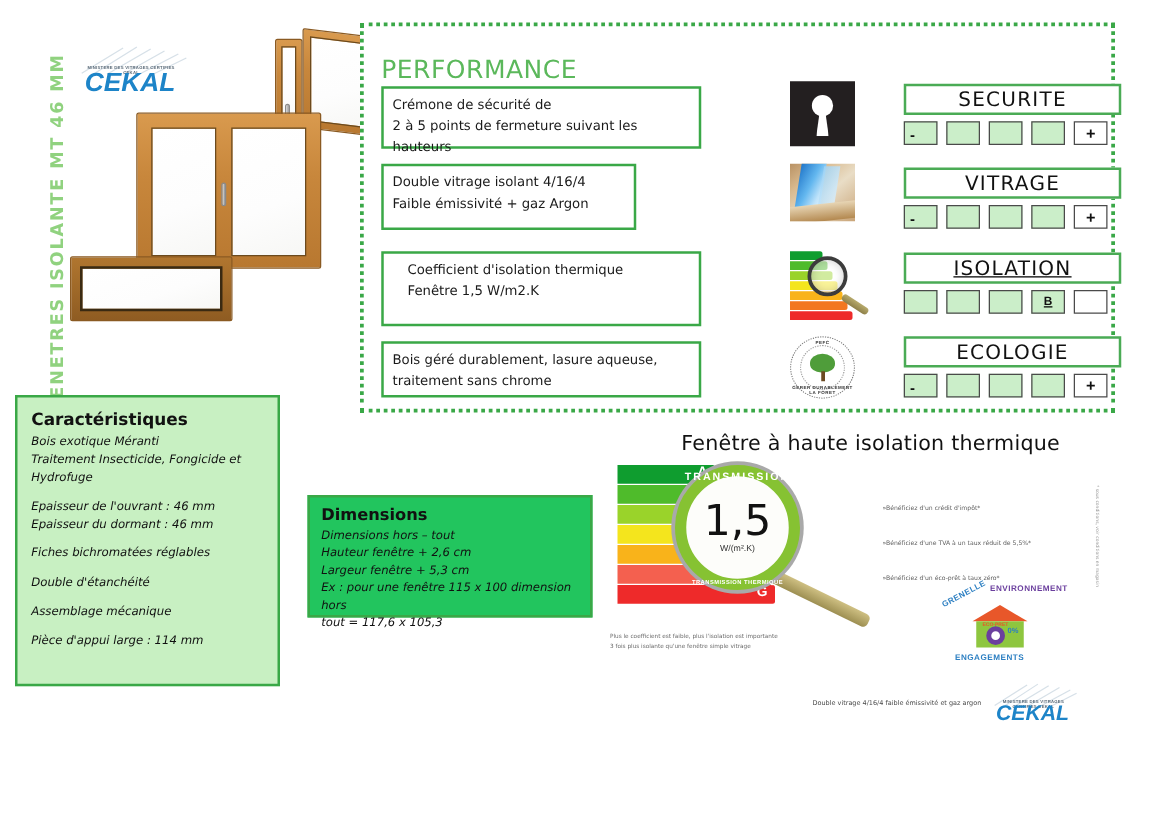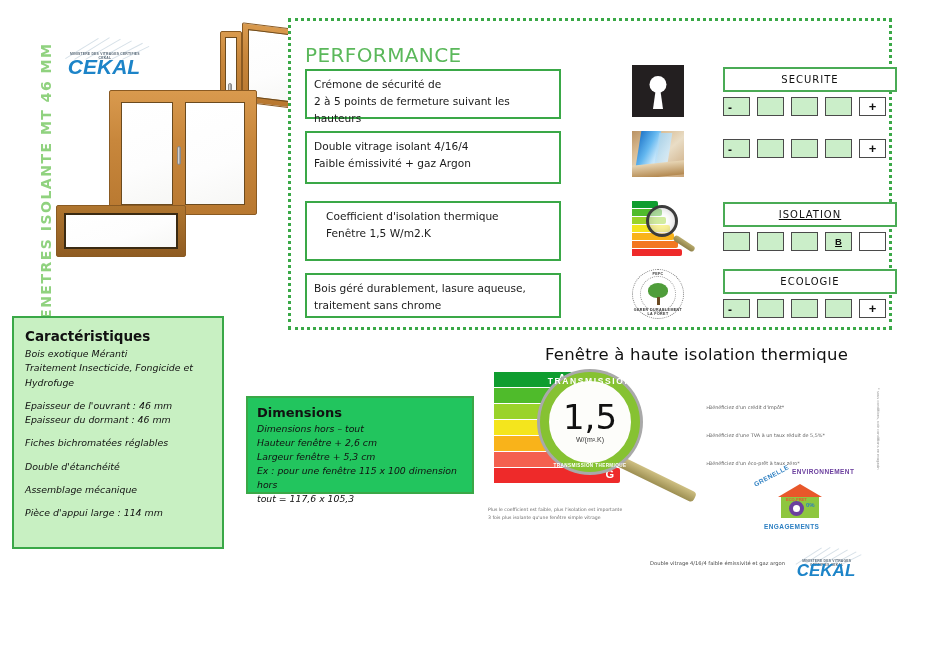--- a/index.html
+++ b/index.html
@@ -77,21 +77,21 @@
     position:absolute; border:2px solid #3aa847; background:#fff;
     padding:5px 7px; font-size:10.6px; line-height:1.62; color:#1a1a1a;
     font-family:"DejaVu Sans", sans-serif;
   }
 
   
   .rating-row { position:absolute; }
   .rating-label {
     width:174px; height:25px; border:2px solid #4aab55; background:#fff;
     display:flex; align-items:center; justify-content:center;
-    font-size:10px; letter-spacing:1px; color:#111;
+    font-size:16px; letter-spacing:1px; color:#111;
     font-family:"DejaVu Sans", sans-serif;
   }
   .rating-cells { display:flex; gap:7px; margin-top:5px; }
   .cell {
     width:27px; height:19px; border:1.6px solid #4a4a4a; background:#cbeec9;
     position:relative; display:flex; align-items:center; justify-content:center;
     font-size:9.5px; font-weight:bold; color:#111;
   }
   .cell.white { background:#ffffff; }
   .cell .sign { font-size:13px; font-weight:bold; line-height:1; }
@@ -327,21 +327,21 @@
 
   <div id="perf-panel">
     <div id="perf-title">PERFORMANCE</div>
 
     <div class="perf-box" style="left:14px; top:48px; width:256px; height:50px;">
       <div>Crémone de sécurité de</div>
       <div>2 à 5 points de fermeture suivant les</div>
       <div>hauteurs</div>
     </div>
 
-    <div class="perf-box" style="left:14px; top:110px; width:256px; height:53px;">
+    <div class="perf-box" style="left:14px; top:110px; width:204px; height:53px;">
       <div>Double vitrage isolant 4/16/4</div>
       <div>Faible émissivité + gaz Argon</div>
     </div>
 
     <div class="perf-box" style="left:14px; top:180px; width:256px; height:60px;padding-left:19px;">
       <div>Coefficient d'isolation thermique</div>
       <div>Fenêtre 1,5 W/m2.K</div>
     </div>
 
     <div class="perf-box" style="left:14px; top:252px; width:256px; height:45px;">
@@ -391,20 +391,21 @@
         <div class="cell"></div>
         <div class="cell"></div>
         <div class="cell"></div>
         <div class="cell white">
             <span class="sign">+</span>
           </div>
       </div>
     </div>
 
     <div class="rating-row" style="left:432px; top:113px;">
+      <div class="rating-label">VITRAGE</div>
       <div class="rating-cells">
         <div class="cell minus">
             <span class="sign">-</span>
           </div>
         <div class="cell"></div>
         <div class="cell"></div>
         <div class="cell"></div>
         <div class="cell white">
             <span class="sign">+</span>
           </div>

